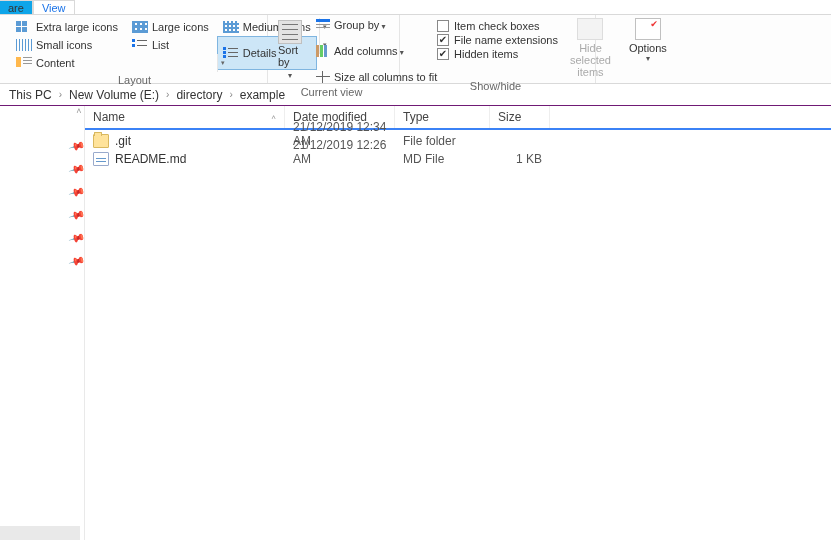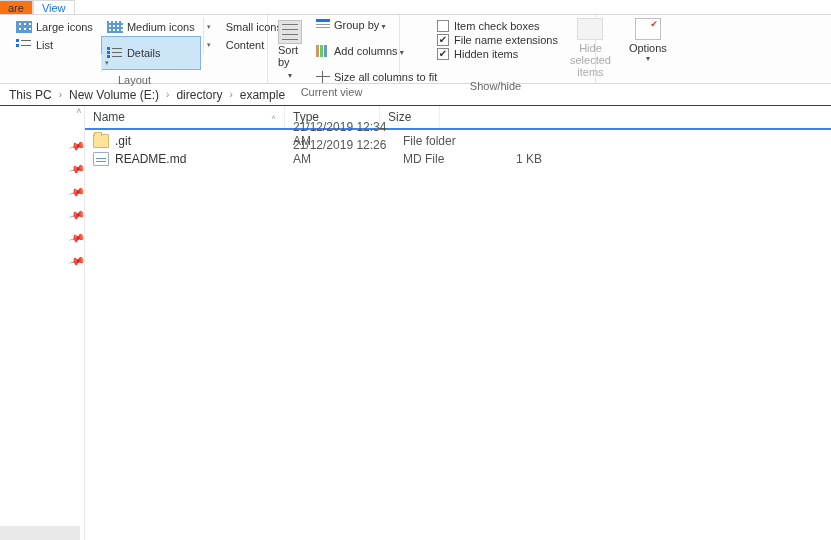--- a/index.html
+++ b/index.html
@@ -1,20 +1,20 @@
 <!DOCTYPE html>
 <html><head>
 <meta charset="utf-8">
 <style>
   * { box-sizing: border-box; margin: 0; padding: 0; font-family: "Segoe UI", Tahoma, sans-serif; }
   body { width: 831px; height: 540px; background: #fff; font-size: 12px; color: #333; overflow: hidden; }
 
   
   .tabbar { display: flex; align-items: flex-end; height: 14px; position: relative; }
-  .tab { height: 14px; display: flex; align-items: center; padding: 0 8px; font-size: 11px; border: 1px solid #d9d9d9; border-bottom: none; background: #f97316; cursor: default; position: relative; }
+  .tab { height: 14px; display: flex; align-items: center; padding: 0 8px; font-size: 11px; border: 1px solid #d9d9d9; border-bottom: none; background: #0ea5e9; cursor: default; position: relative; }
   .tab.active { background: #fff; color: #1a73e8; }
   .tab:first-child { border-left: none; }
   .tabbar::after { content: ""; position: absolute; left: 0; right: 0; bottom: -1px; border-bottom: 1px solid #d9d9d9; }
 
   
   .ribbon { display: flex; height: 70px; border-bottom: 1px solid #d9d9d9; background: #fdfdfd; padding-left: 6px; }
   .group { display: flex; flex-direction: column; justify-content: space-between; padding: 4px 8px 2px 4px; border-right: 1px solid #e5e5e5; }
   .group-body { display: flex; align-items: flex-start; }
   .group-label { text-align: center; font-size: 11px; color: #666; padding-top: 2px; }
 
@@ -132,20 +132,24 @@
   <div class="tab">are</div>
   <div class="tab active">View</div>
 </div>
 
 <div class="ribbon">
 
   <div class="group" style="width:262px">
     <div class="group-body">
       <div class="layout-grid">
         <div class="layout-btn">
+            <span class="licon licon-xl"></span>
+            <span>Extra large icons</span>
+          </div>
+        <div class="layout-btn">
             <span class="licon licon-lg"></span>
             <span>Large icons</span>
           </div>
         <div class="layout-btn">
             <span class="licon licon-md"></span>
             <span>Medium icons</span>
           </div>
         <div class="dropcol"></div>
 
         <div class="layout-btn">
@@ -251,20 +255,21 @@
     </div>
     <div class="qa-bottom"></div>
   </div>
 
   <div class="files">
     <div class="cols">
       <div class="col name">
           <span>Name</span>
           <span class="sort-caret">˄</span>
         </div>
+      <div class="col date">Date modified</div>
       <div class="col type">Type</div>
       <div class="col size">Size</div>
     </div>
     <div class="rows" id="rows">
         <div class="row">
           <div class="cell name">
             <span class="ficon folder"></span>
             <span>.git</span>
           </div>
           <div class="cell date">21/12/2019 12:34 AM</div>

